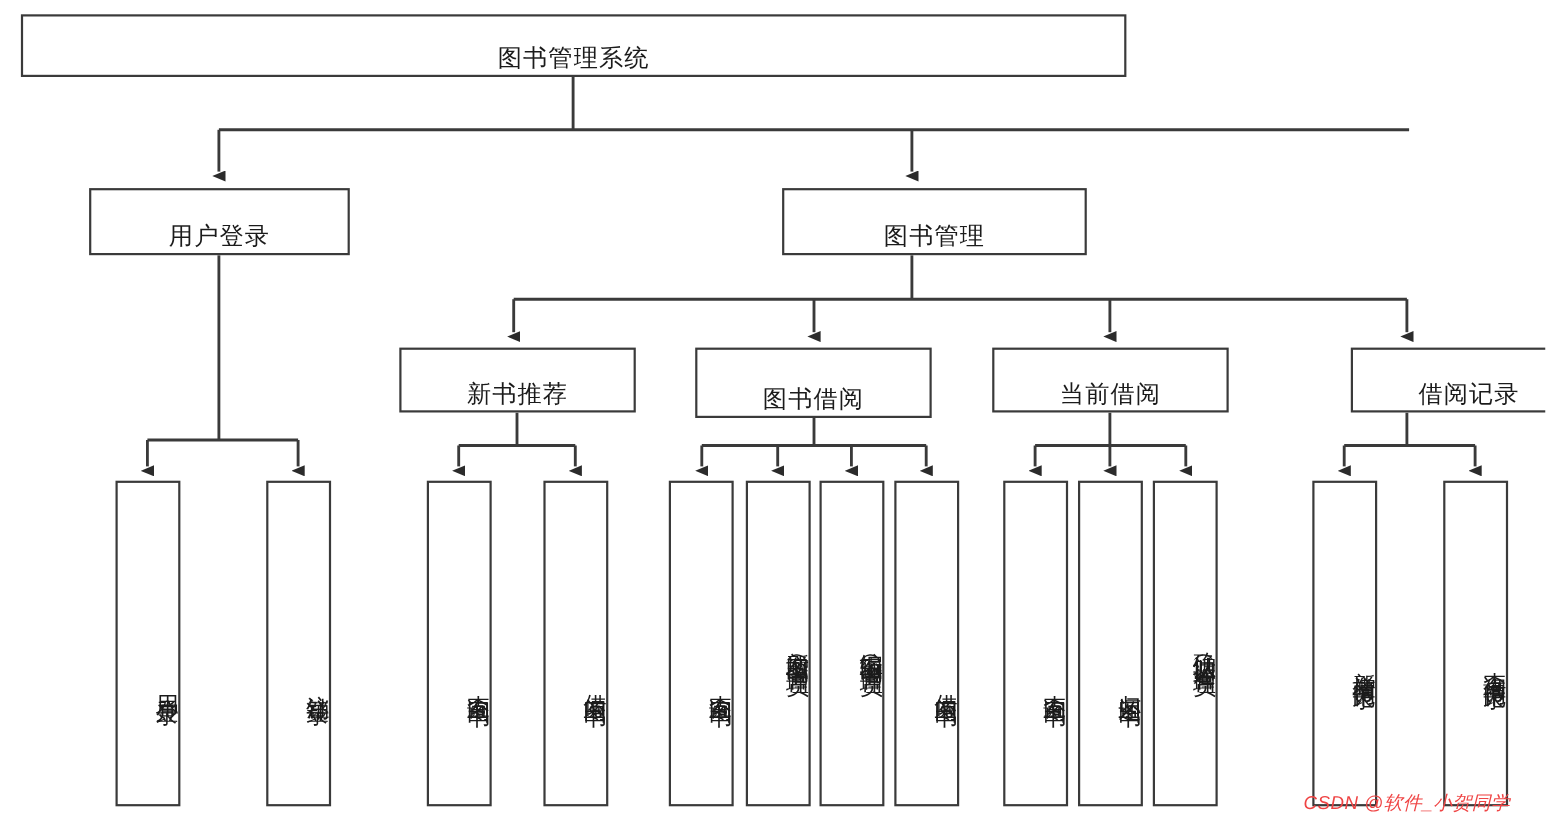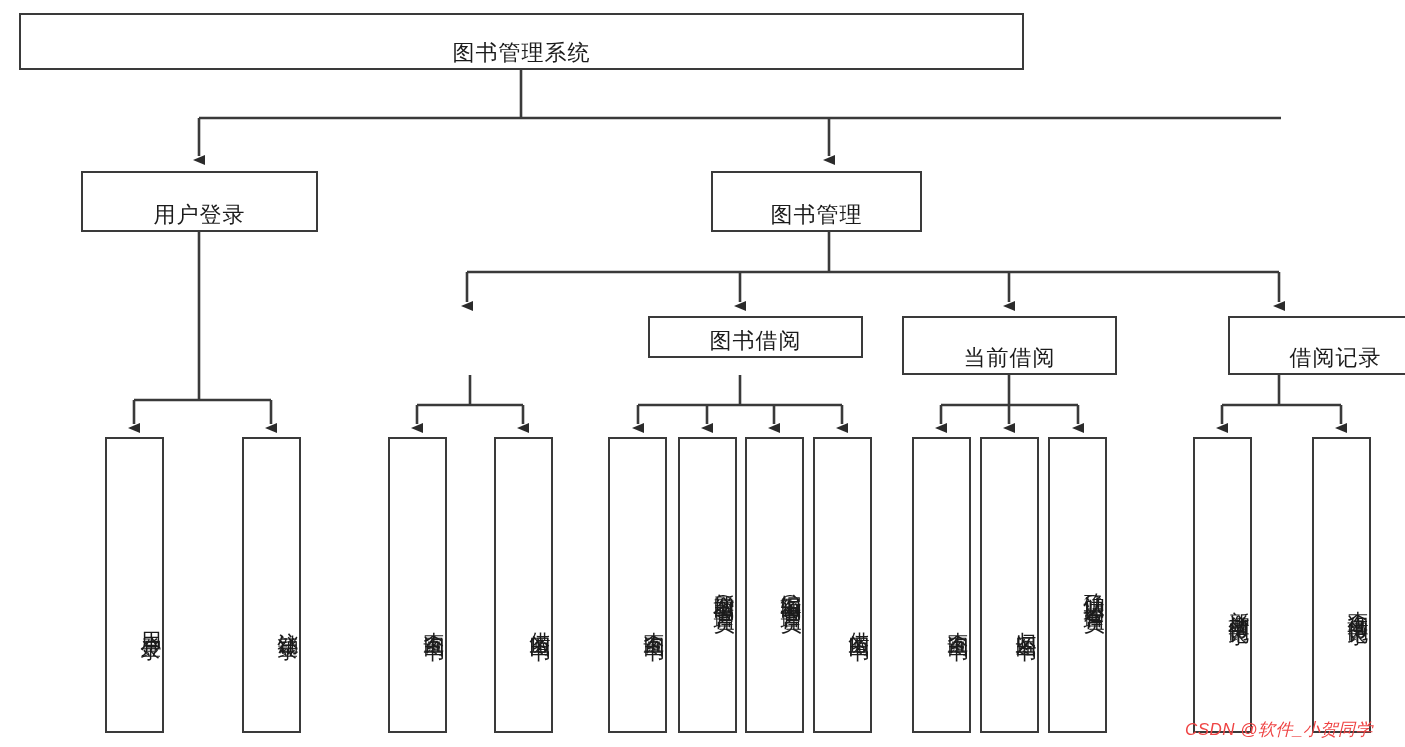--- a/index.html
+++ b/index.html
@@ -125,25 +125,28 @@
     </g>
   </svg>
 
   <div class="node horiz" style="left:19px; top:13px; width:1005px; height:57px;">
     <span class="node-label">图书管理系统</span>
   </div>
 
   <div class="node horiz" style="left:81px; top:171px; width:237px; height:61px;">
     <span class="node-label">用户登录</span>
   </div>
-  <div class="node horiz" style="left:711px; top:171px; width:211px; height:61px;">
+  <div class="node horiz" style="left:711px; top:171px; width:277px; height:61px;">
     <span class="node-label">图书管理</span>
   </div>
 
-  <div class="node horiz" style="left:648px; top:316px; width:215px; height:42px;">
+  <div class="node horiz" style="left:363px; top:316px; width:215px; height:59px;">
+    <span class="node-label">新书推荐</span>
+  </div>
+  <div class="node horiz" style="left:632px; top:316px; width:215px; height:64px;">
     <span class="node-label">图书借阅</span>
   </div>
   <div class="node horiz" style="left:902px; top:316px; width:215px; height:59px;">
     <span class="node-label">当前借阅</span>
   </div>
   <div class="node horiz" style="left:1228px; top:316px; width:215px; height:59px;">
     <span class="node-label">借阅记录</span>
   </div>
 
   <div class="node vert" style="left:105px; top:437px; width:59px; height:296px; padding-top:72px;">

